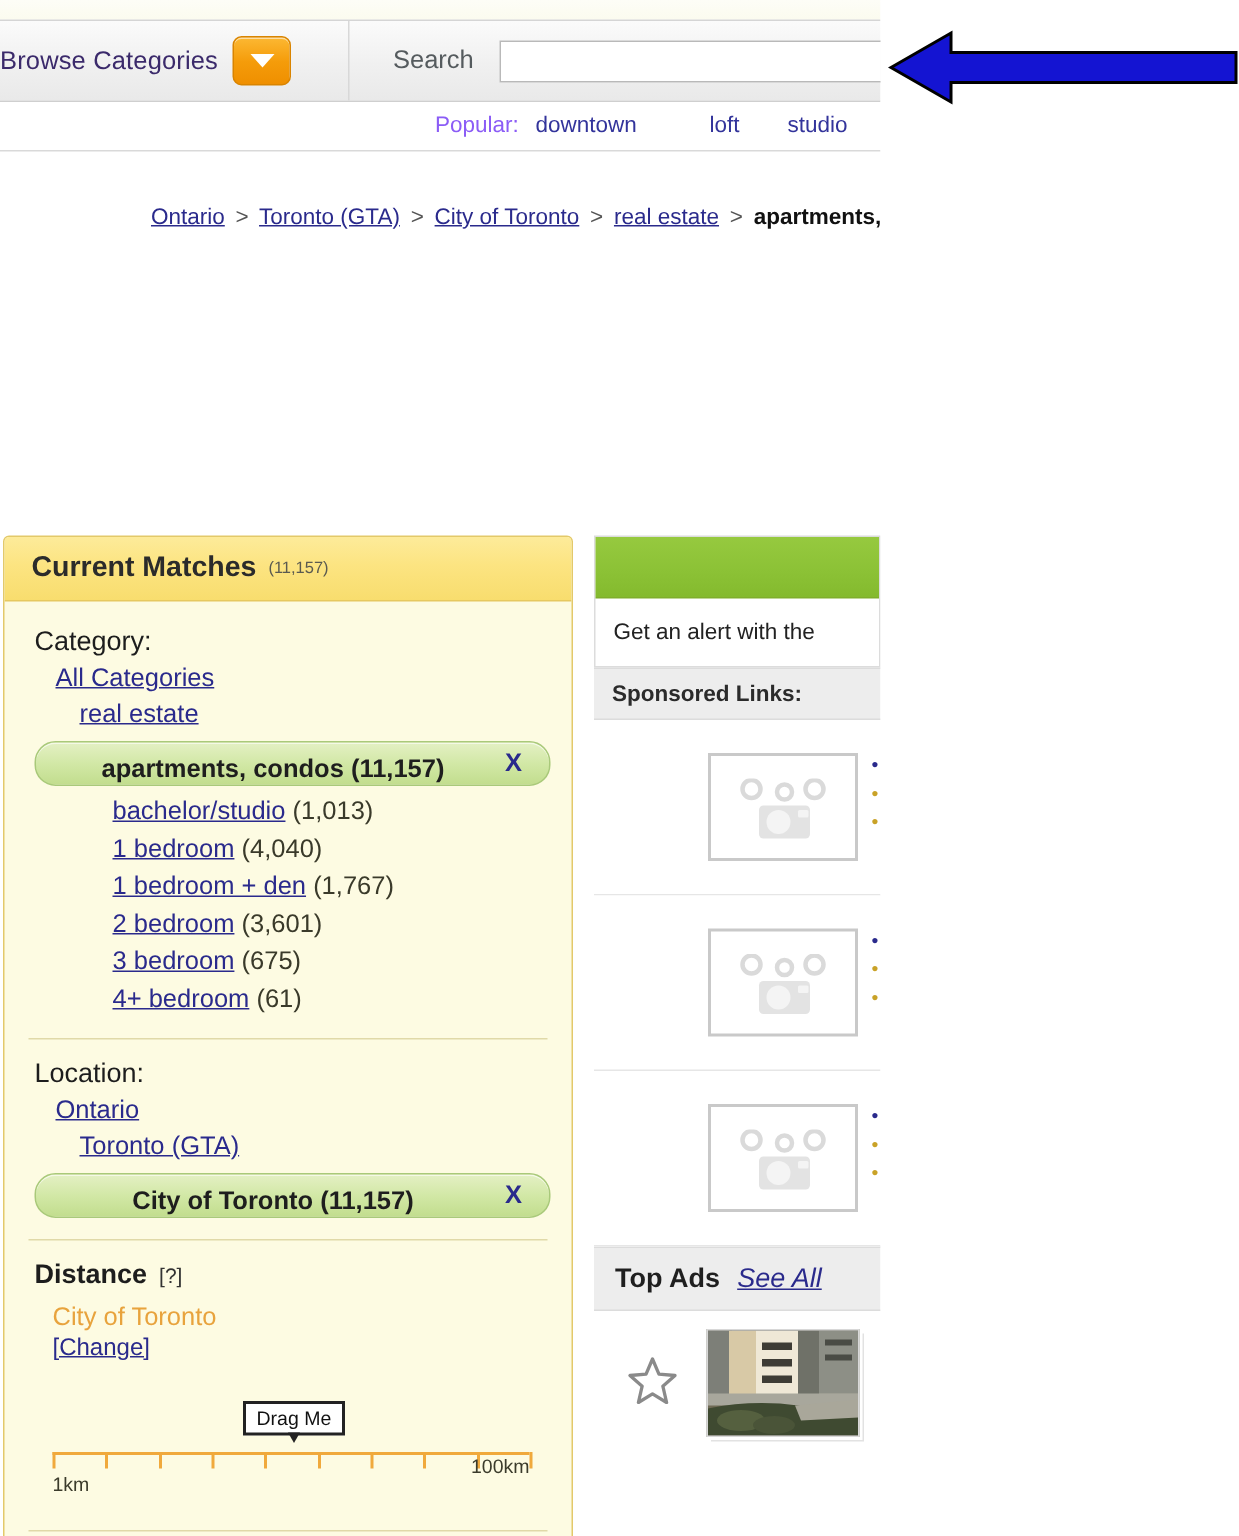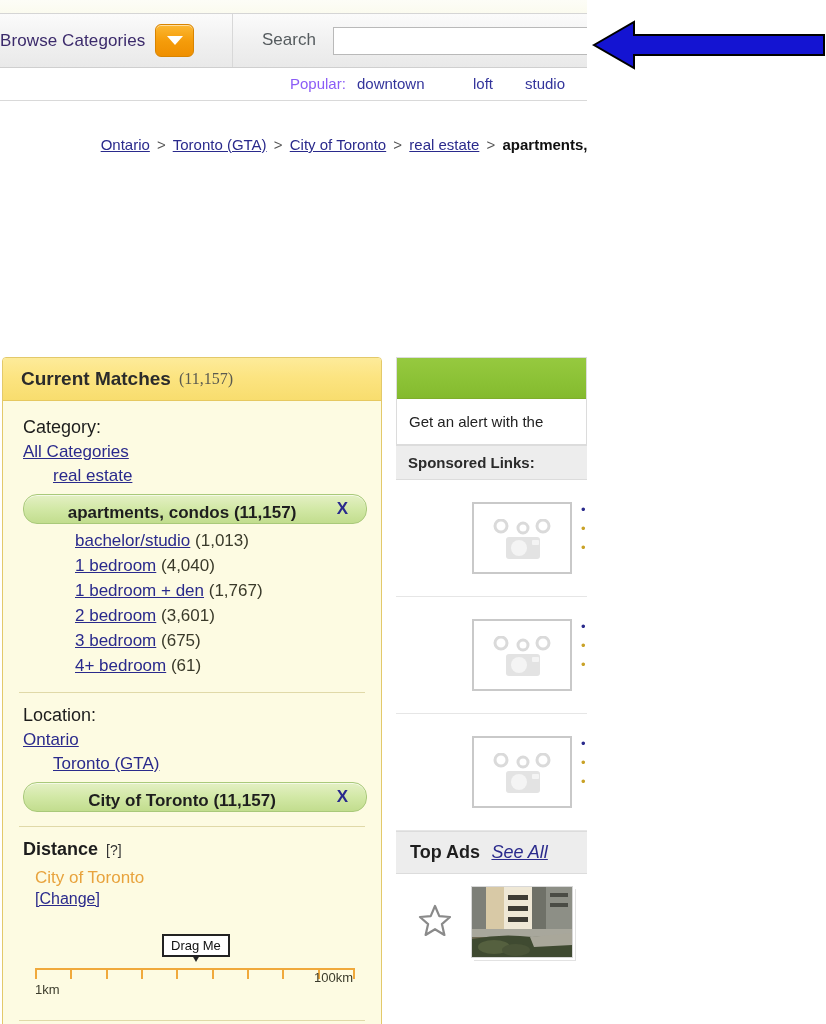--- a/index.html
+++ b/index.html
@@ -98,32 +98,32 @@
     box-sizing:border-box;
     overflow:hidden;
   }
   .matches-head{
     height:43px;box-sizing:border-box;
     background:linear-gradient(to bottom,#fdeb9a 0%,#fce481 45%,#f8dd6e 100%);
     border-bottom:1px solid #e6c860;
     display:flex;align-items:center;padding-left:18px;
   }
   .matches-head-title{font-size:19px;font-weight:bold;color:#2b2b2b;}
-  .matches-head-count{font-size:16px;color:#5a5a50;margin-left:8px;font-family:Liberation Serif, serif;}
+  .matches-head-count{font-size:11px;color:#5a5a50;margin-left:8px;}
 
   .matches-body{padding:16px 0 0 0;}
 
   .sec-label{
     font-size:18px;color:#1d1d1d;padding-left:20px;margin-bottom:2px;
   }
   .tree-link{
     display:block;font-size:17px;color:#2a2a8c;text-decoration:underline;
     cursor:pointer;line-height:24px;
   }
-  .ind-1{padding-left:20px;}
+  .ind-1{padding-left:34px;}
   .ind-2{padding-left:50px;}
 
   .sel-pill{
     position:relative;margin:6px 14px 4px 20px;height:28px;
     border-radius:14px;
     background:linear-gradient(to bottom,#e4f0c4 0%,#d2e8a6 50%,#c2dd8e 100%);
     border:1px solid #a9c97a;
     box-shadow:inset 0 1px 0 rgba(255,255,255,.6);
     display:flex;align-items:flex-end;justify-content:center;
     cursor:pointer;

